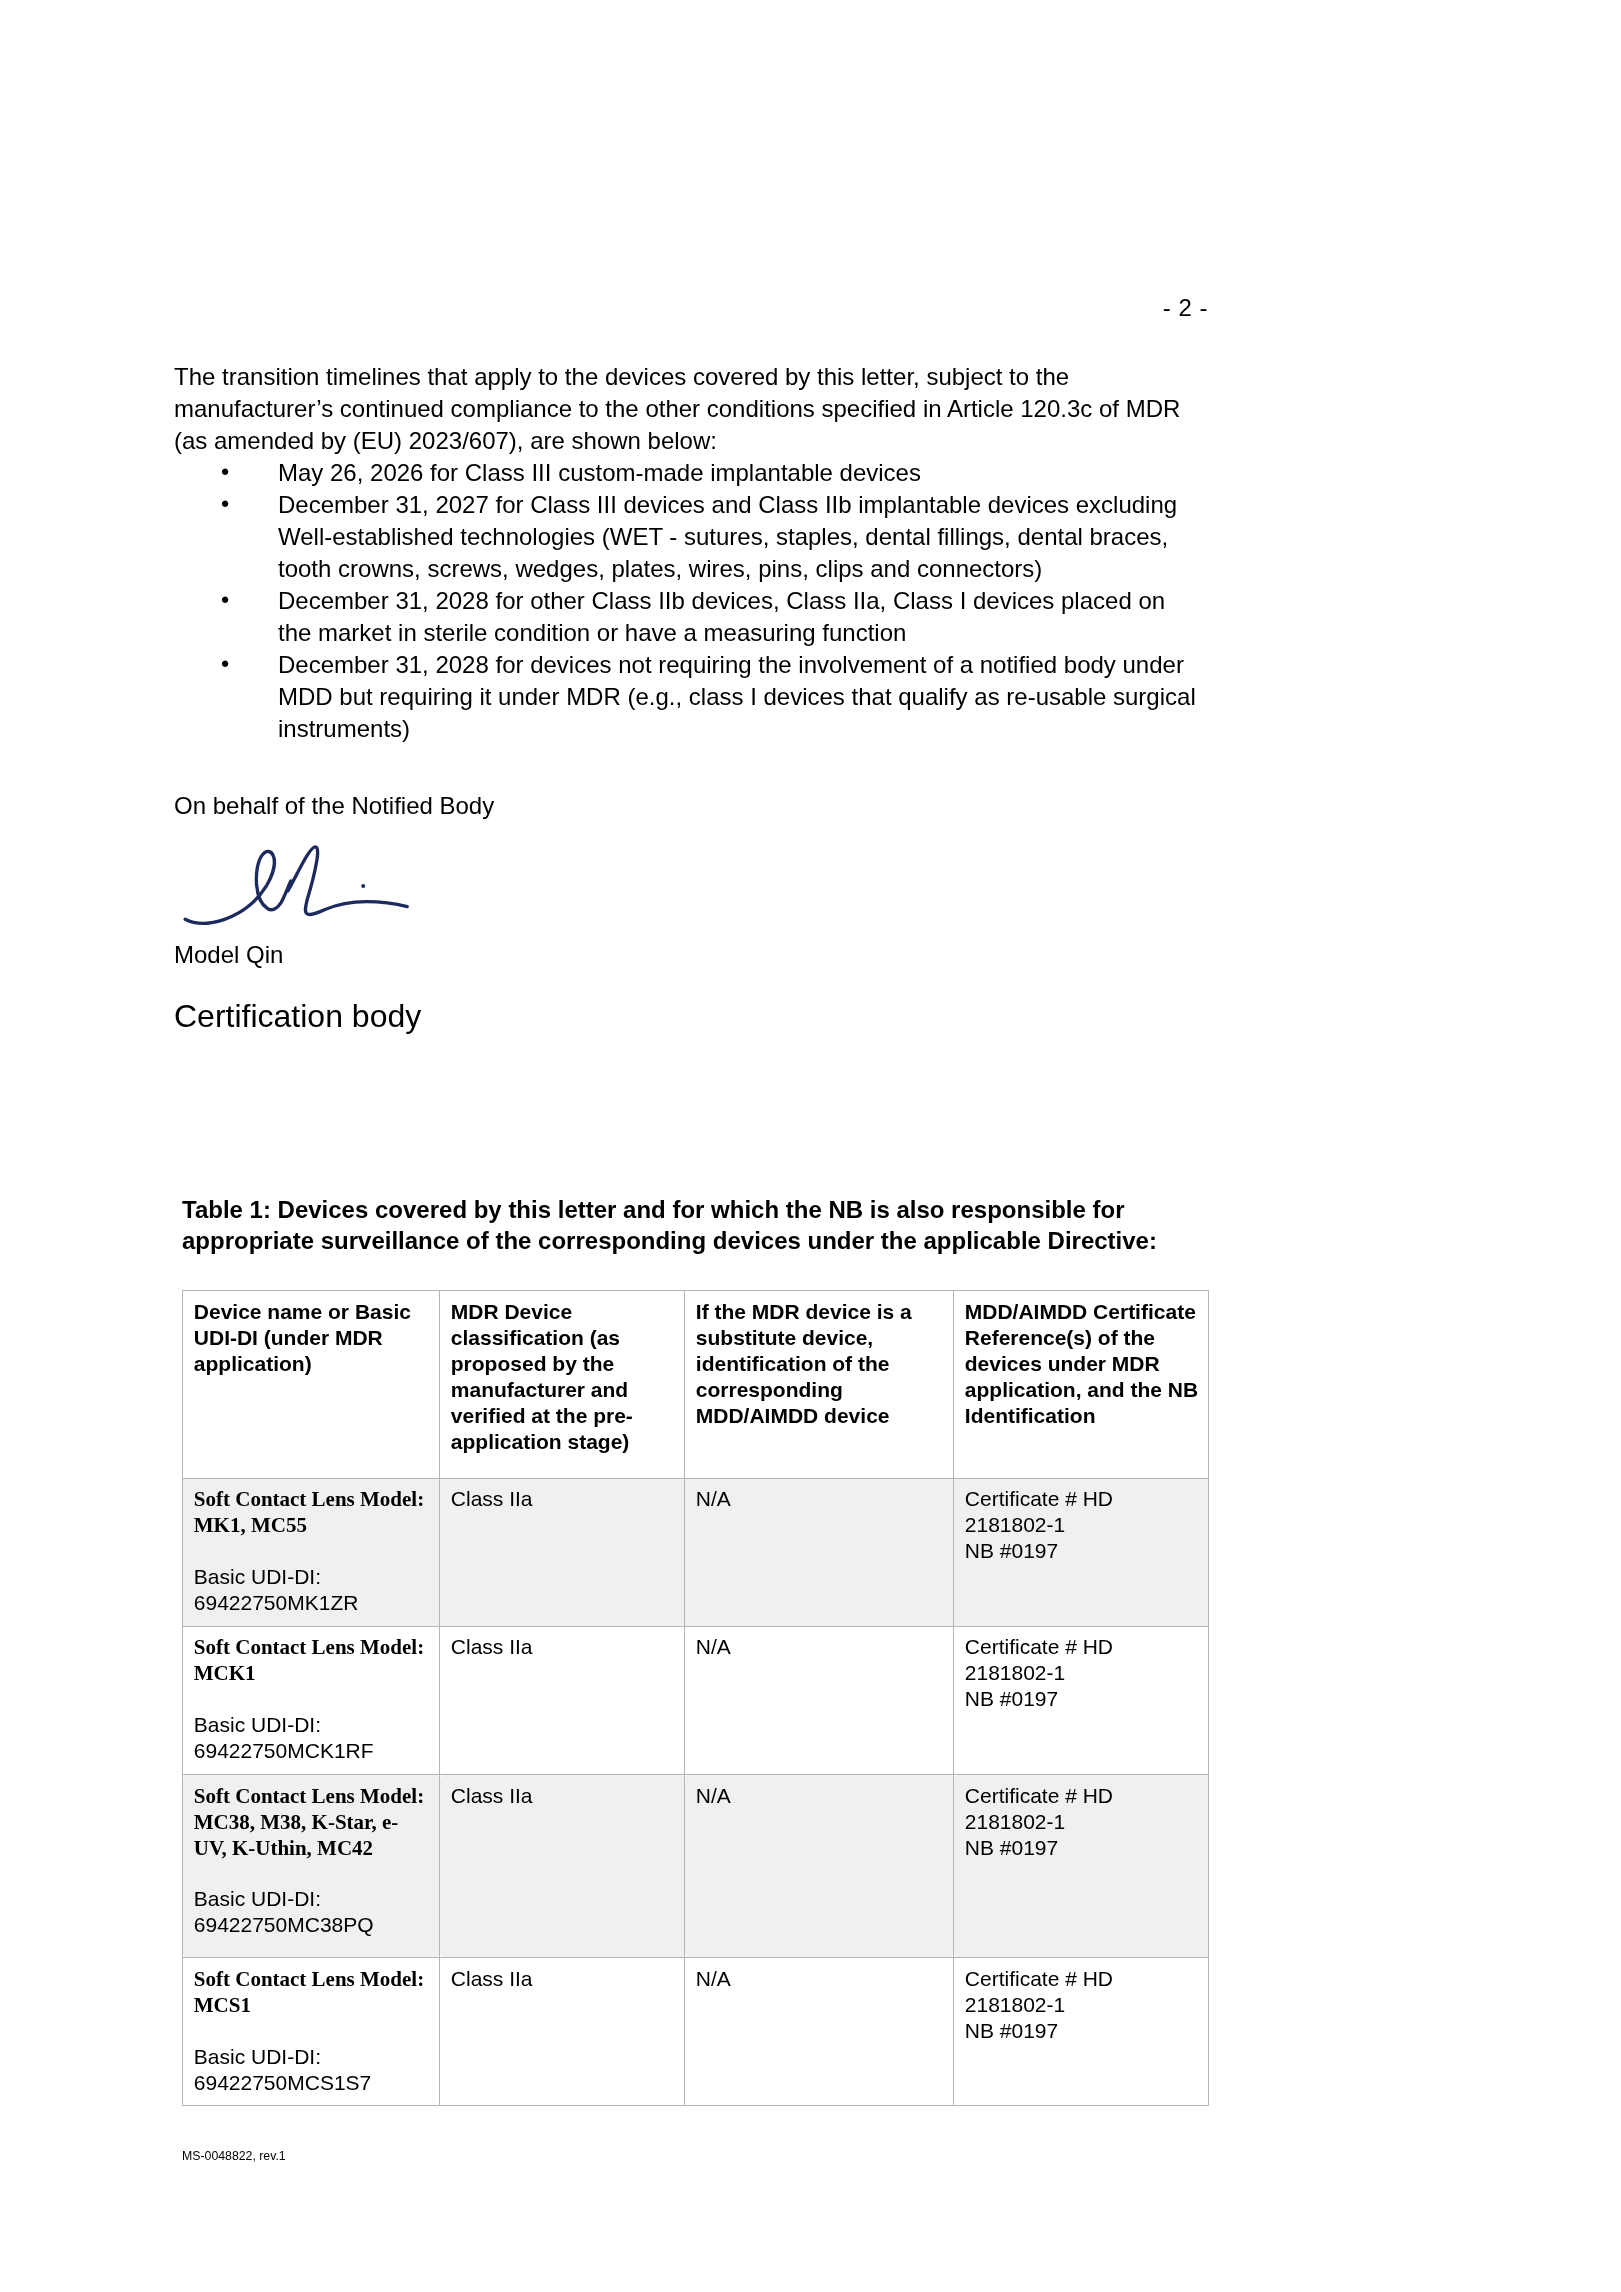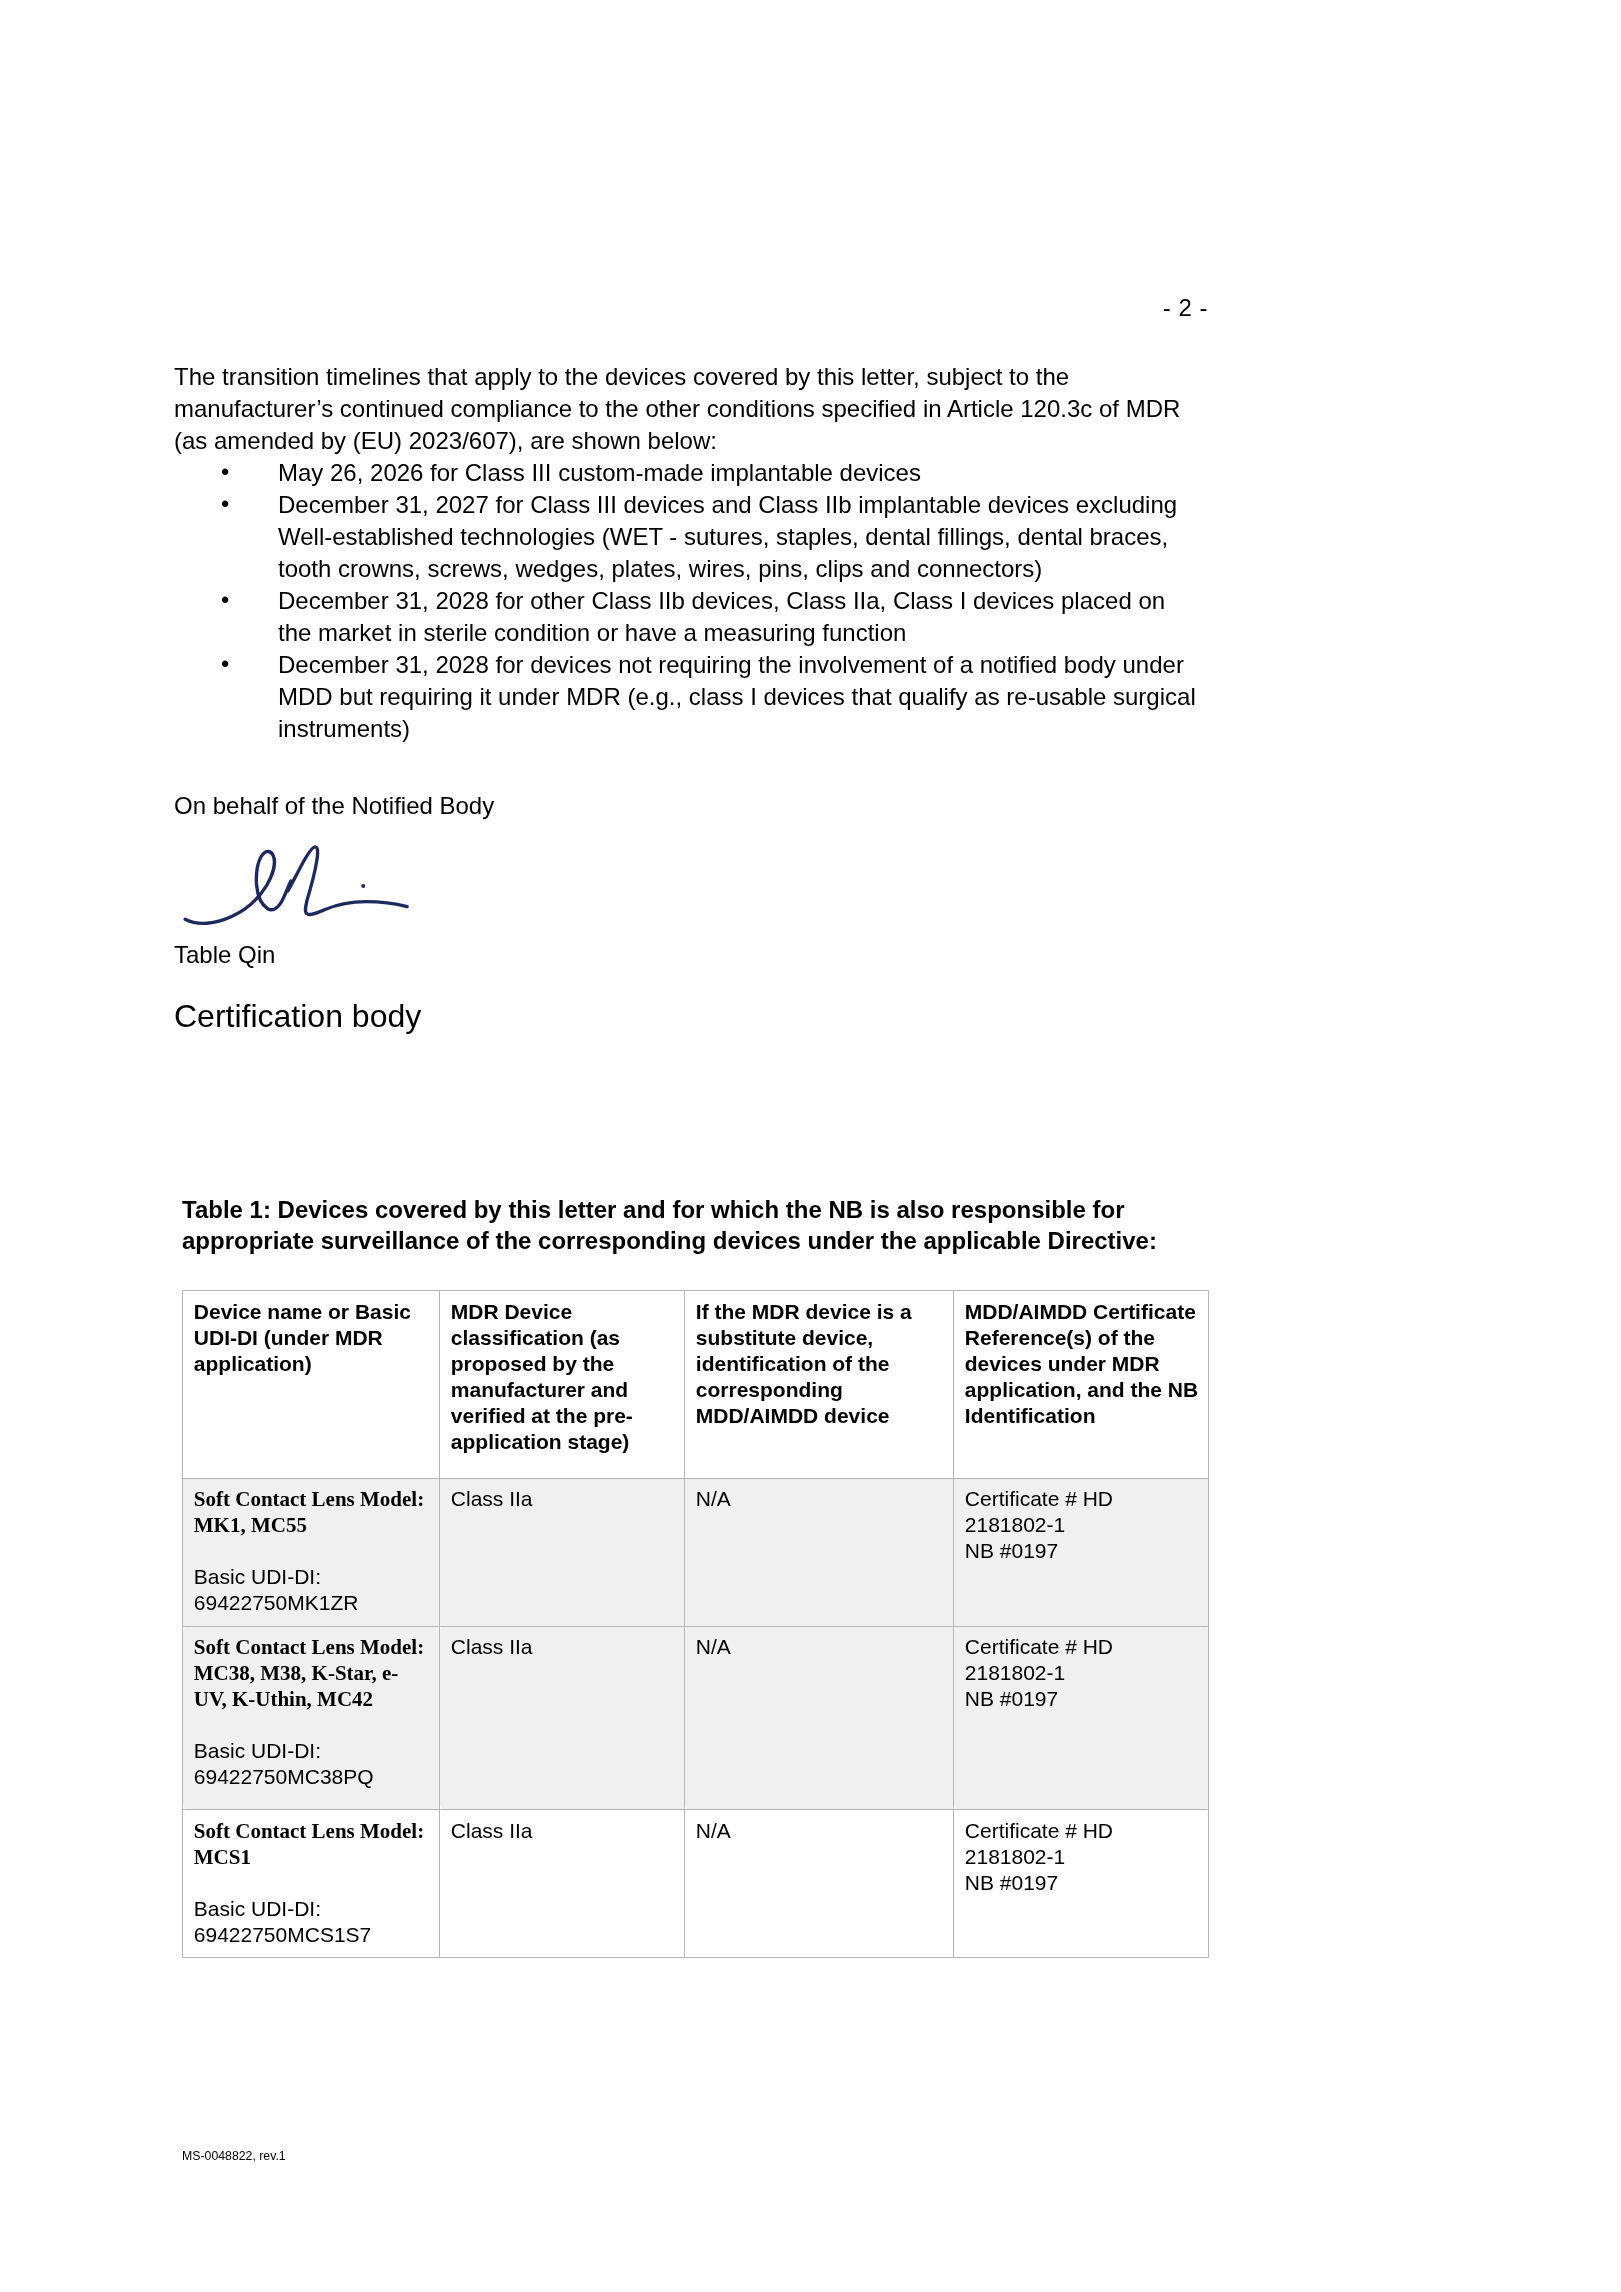--- a/index.html
+++ b/index.html
@@ -209,21 +209,21 @@
                  C95 11, 90 10, 86 15 C81 21, 79 34, 80 46 C81 57, 85 66, 91 70
                  C96 73, 101 70, 105 64 C109 57, 112 48, 115 42" stroke="#1d2a5e" stroke-width="3.4" stroke-linecap="round" fill="none"></path>
         <path d="M112 52 C116 45, 122 33, 128 22 C133 13, 137 7, 140 7
                  C143 7, 143 14, 141 24 C139 36, 135 50, 132 60
                  C130 68, 129 73, 131 75 C134 78, 141 75, 150 71
                  C162 66, 176 63, 192 63 C208 63, 222 65, 234 68" stroke="#1d2a5e" stroke-width="3.4" stroke-linecap="round" fill="none"></path>
         <circle cx="189" cy="47" r="2.1" fill="#1d2a5e"></circle>
       </svg>
     </div>
 
-    <div class="sig-name">Table Qin</div>
+    <div class="sig-name">Model Qin</div>
 
     <div class="sig-role">Certification body</div>
   </div>
 
   <div class="table-caption">Table 1: Devices covered by this letter and for which the NB is also responsible for appropriate surveillance of the corresponding devices under the applicable Directive:</div>
 
   <table class="device-table">
     <colgroup>
       <col class="c1">
         <col class="c2">
@@ -245,45 +245,58 @@
           <span class="udi">Basic UDI-DI: 69422750MK1ZR</span>
         </td>
         <td>Class IIa</td>
         <td>N/A</td>
         <td>
           <span class="cert-line">Certificate # HD</span>
           <span class="cert-line">2181802-1</span>
           <span class="cert-line">NB #0197</span>
         </td>
       </tr>
-      <tr class="shaded row-h3">
-        <td>
-          <span class="device-name">Soft Contact Lens Model: MC38, M38, K-Star, e-UV, K-Uthin, MC42</span>
-          <span class="udi">Basic UDI-DI: 69422750MC38PQ</span>
+      <tr class="plain row-h2">
+        <td>
+          <span class="device-name">Soft Contact Lens Model: MCK1</span>
+          <span class="udi">Basic UDI-DI: 69422750MCK1RF</span>
         </td>
         <td>Class IIa</td>
         <td>N/A</td>
         <td>
           <span class="cert-line">Certificate # HD</span>
           <span class="cert-line">2181802-1</span>
           <span class="cert-line">NB #0197</span>
         </td>
       </tr>
-      <tr class="plain row-h4">
-        <td>
-          <span class="device-name">Soft Contact Lens Model: MCS1</span>
-          <span class="udi">Basic UDI-DI: 69422750MCS1S7</span>
+      <tr class="shaded row-h3">
+        <td>
+          <span class="device-name">Soft Contact Lens Model: MC38, M38, K-Star, e-UV, K-Uthin, MC42</span>
+          <span class="udi">Basic UDI-DI: 69422750MC38PQ</span>
         </td>
         <td>Class IIa</td>
         <td>N/A</td>
         <td>
           <span class="cert-line">Certificate # HD</span>
           <span class="cert-line">2181802-1</span>
           <span class="cert-line">NB #0197</span>
         </td>
       </tr>
+      <tr class="plain row-h4">
+        <td>
+          <span class="device-name">Soft Contact Lens Model: MCS1</span>
+          <span class="udi">Basic UDI-DI: 69422750MCS1S7</span>
+        </td>
+        <td>Class IIa</td>
+        <td>N/A</td>
+        <td>
+          <span class="cert-line">Certificate # HD</span>
+          <span class="cert-line">2181802-1</span>
+          <span class="cert-line">NB #0197</span>
+        </td>
+      </tr>
     </tbody>
   </table>
 
   <div class="doc-footer">MS-0048822, rev.1</div>
 
 </div>
 
 
 </body></html>

